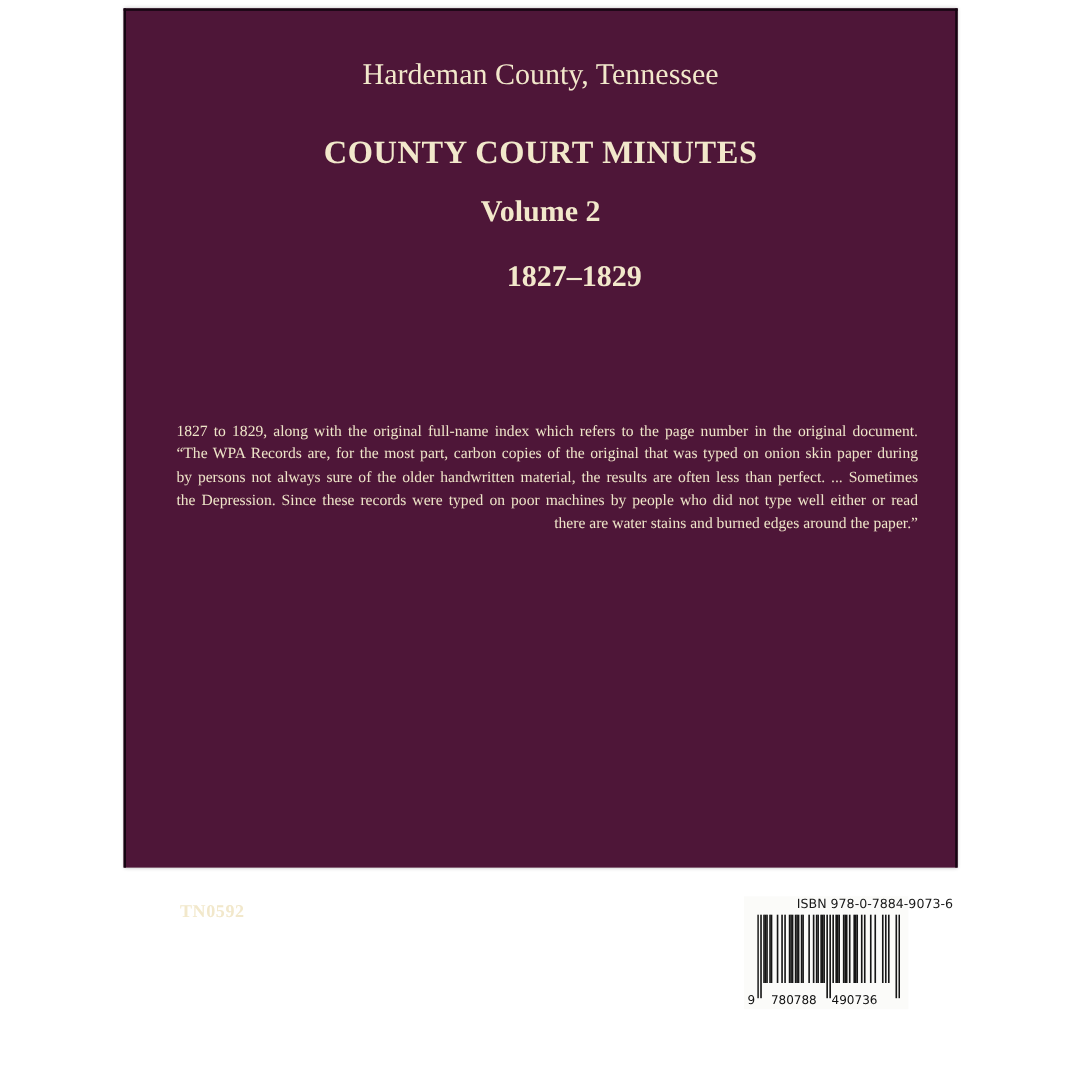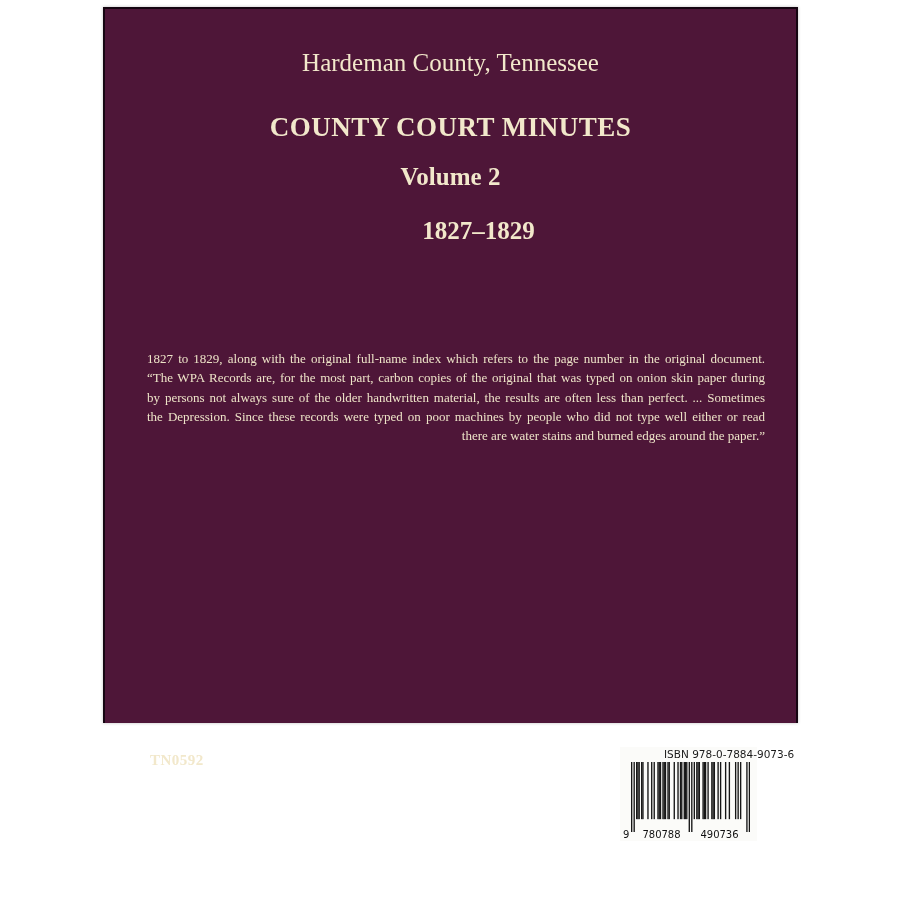--- a/index.html
+++ b/index.html
@@ -62,21 +62,21 @@
   }
   .bars { position: absolute; left: 11px; right: 7px; top: 15px; bottom: 9px; }
   .bars svg { width: 100%; height: 100%; display: block; }
   .bdigits {
     position: absolute; left: 0; bottom: 1px; width: 100%; height: 12px;
     font-family: "DejaVu Sans", sans-serif;
     font-size: 10px; color: #111111;
   }
   .bd-lead  { position: absolute; left: 3px;  bottom: 0; }
   .bd-left  { position: absolute; left: 15px; width: 53px; text-align: center; bottom: 0; }
-  .bd-right { position: absolute; left: 73px; width: 53px; text-align: center; bottom: 0; }
+  .bd-right { position: absolute; left: 73px; width: 53px; bottom: 0; }
 </style>
 </head>
 <body>
 
 <div class="cover">
 
   <div class="ctr region-title">Hardeman County, Tennessee</div>
   <div class="ctr main-title">COUNTY COURT MINUTES</div>
   <div class="ctr volume">Volume 2</div>
   <div class="ctr years">1827–1829</div>

